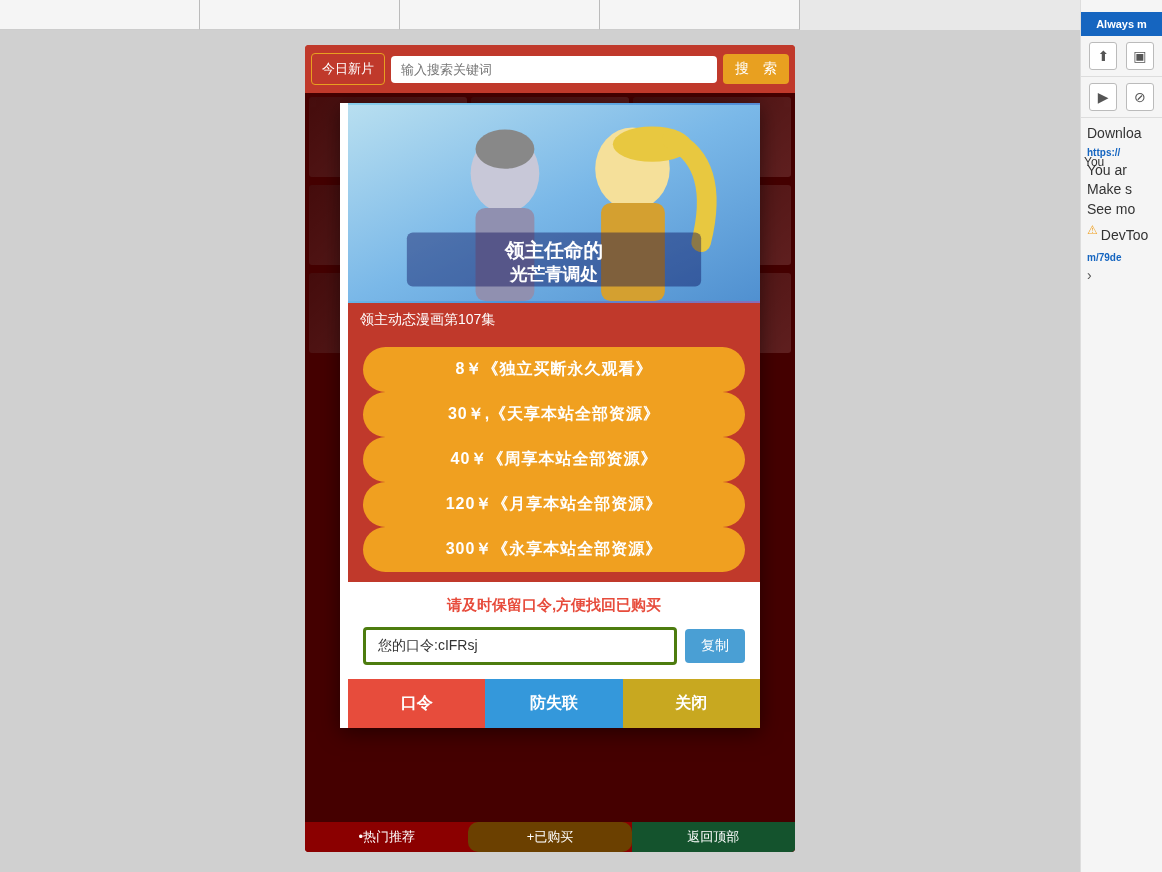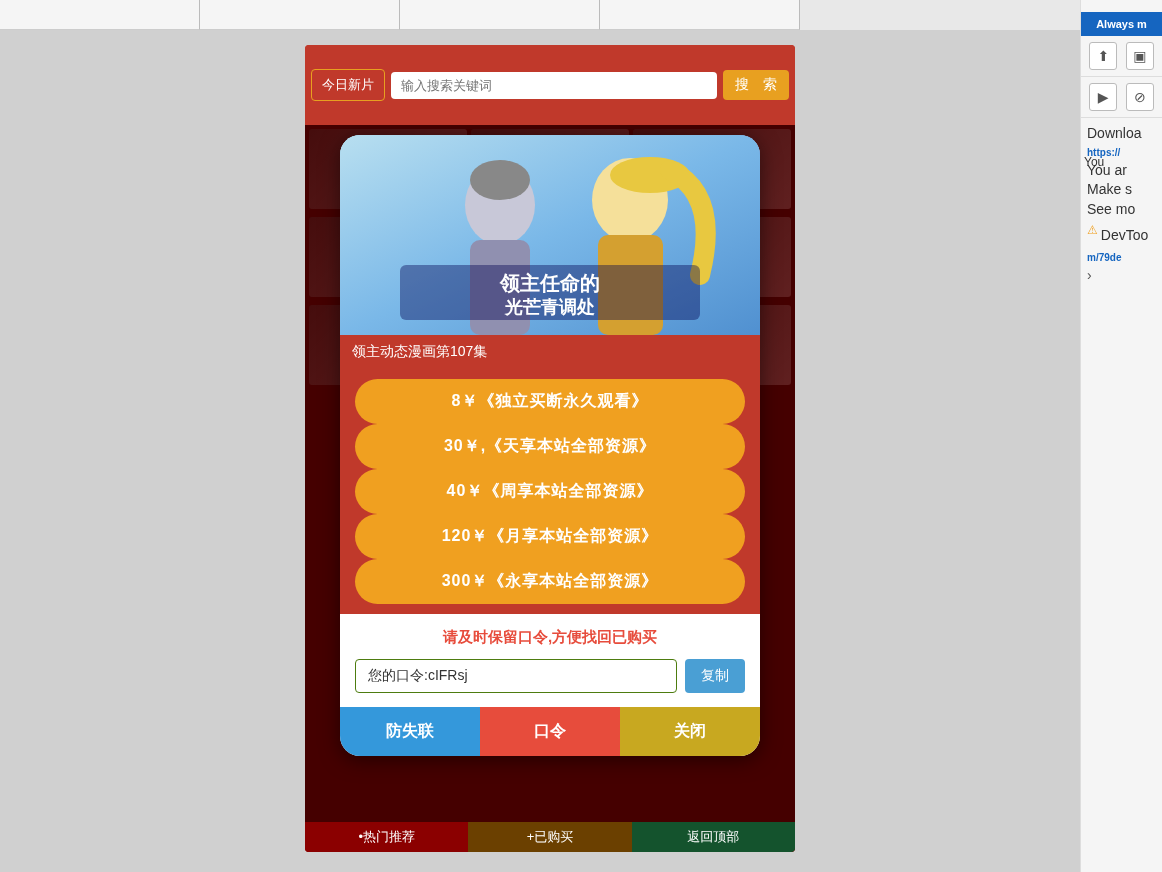--- a/index.html
+++ b/index.html
@@ -56,21 +56,21 @@
       border-radius: 4px;
       overflow: hidden;
       display: flex;
       flex-direction: column;
     }
 
     
     .app-header {
       display: flex;
       align-items: center;
-      padding: 24px 6px;
+      padding: 8px 6px;
       gap: 6px;
       background: #c0392b;
       flex-shrink: 0;
     }
 
     .header-new-btn {
       background: #c0392b;
       border: 1px solid #e8a020;
       color: #fff;
       padding: 6px 10px;
@@ -115,23 +115,24 @@
       background: rgba(0,0,0,0.5);
       display: flex;
       align-items: flex-start;
       justify-content: center;
       padding-top: 10px;
     }
 
     .modal {
       width: 420px;
       background: #fff;
-      border-radius: 20px;
+      border-radius: 0;
       overflow: hidden;
       box-shadow: 0 4px 20px rgba(0,0,0,0.5);
+      padding-left: 8px;
     }
 
     
     .modal-banner {
       width: 100%;
       height: 200px;
       background: linear-gradient(135deg, #87ceeb 0%, #6bb8e8 30%, #4a90d9 60%, #8b6bb5 100%);
       position: relative;
       overflow: hidden;
       display: flex;
@@ -188,21 +189,21 @@
     }
 
     .password-row {
       display: flex;
       align-items: center;
       gap: 8px;
     }
 
     .password-input {
       flex: 1;
-      border: 1px solid #4d7c0f;
+      border: 3px solid #4d7c0f;
       border-radius: 4px;
       padding: 8px 12px;
       font-size: 14px;
       color: #333;
     }
 
     .copy-btn {
       background: #4a9fd4;
       color: #fff;
       border: none;
@@ -253,21 +254,21 @@
       flex: 1;
       padding: 6px;
       text-align: center;
       font-size: 13px;
       color: #fff;
       border: none;
       cursor: pointer;
     }
 
     .bottom-nav-btn.hot { background: #8b0000; }
-    .bottom-nav-btn.purchased { background: #6b4000; }
+    .bottom-nav-btn.purchased { background: #6b4000; border-radius: 10px; }
     .bottom-nav-btn.back { background: #14532d; font-family: Liberation Serif, serif; }
 
     
     .right-panel {
       width: 82px;
       background: #f5f5f5;
       border-left: 1px solid #ddd;
       display: flex;
       flex-direction: column;
     }
@@ -450,22 +451,22 @@
 
           <div class="password-section">
             <div class="password-hint">请及时保留口令,方便找回已购买</div>
             <div class="password-row">
               <input class="password-input" type="text" value="您的口令:cIFRsj" style="">
               <button class="copy-btn">复制</button>
             </div>
           </div>
 
           <div class="modal-actions">
+            <button class="action-btn action-btn-red">口令</button>
             <button class="action-btn action-btn-blue">防失联</button>
-            <button class="action-btn action-btn-red">口令</button>
             <button class="action-btn action-btn-yellow">关闭</button>
           </div>
         </div>
       </div>
     </div>
 
     <div class="app-bottom-nav">
       <button class="bottom-nav-btn hot">•热门推荐</button>
       <button class="bottom-nav-btn purchased">+已购买</button>
       <button class="bottom-nav-btn back">返回顶部</button>

